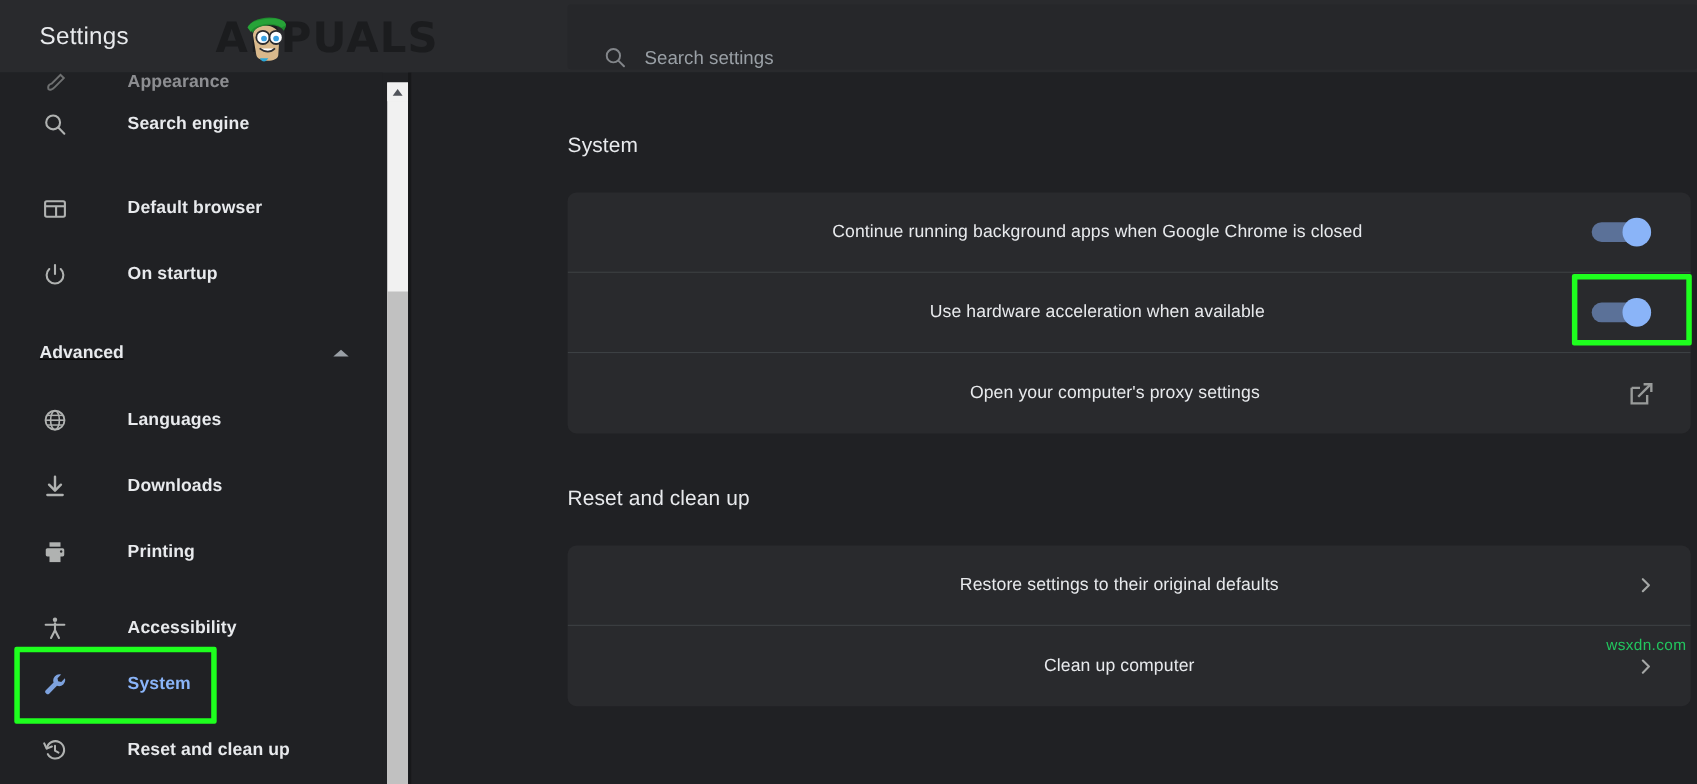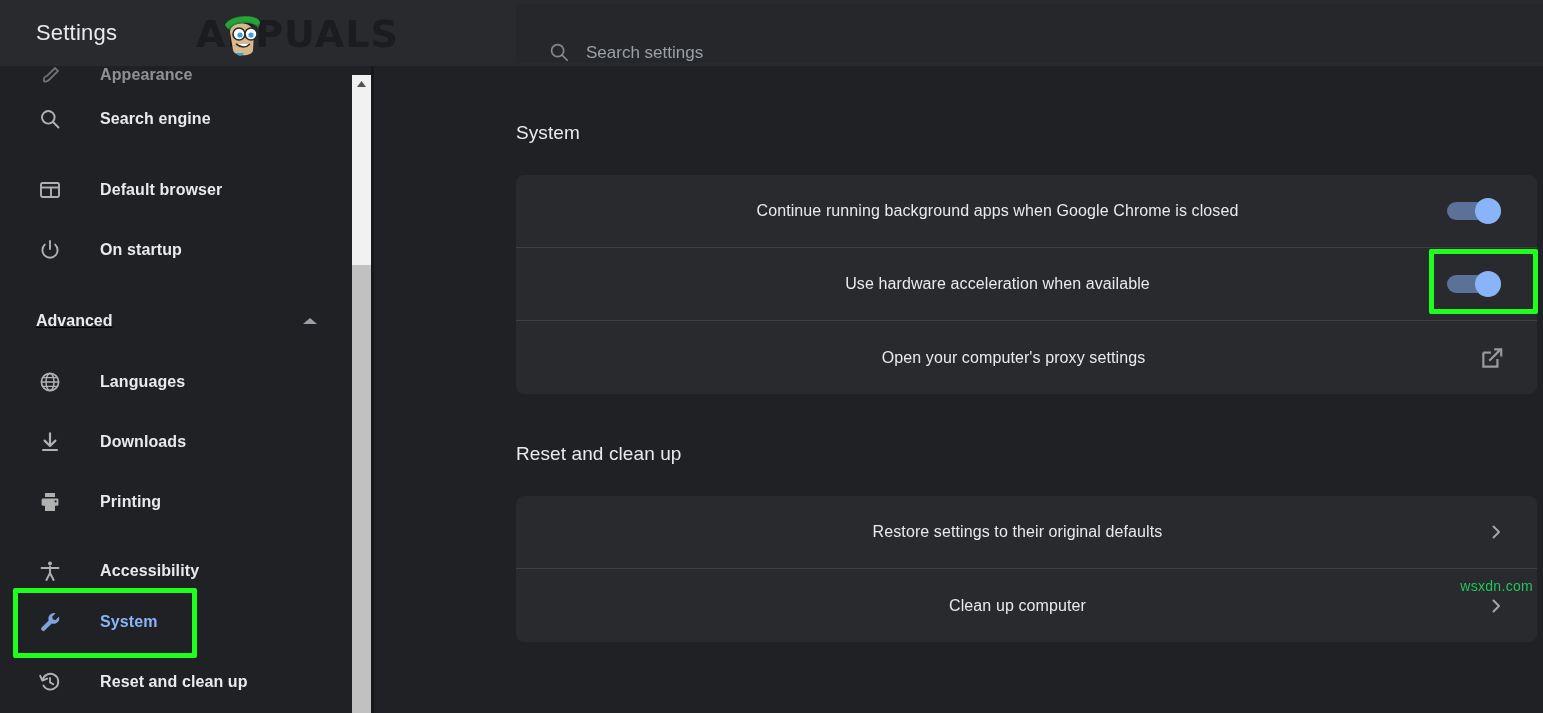--- a/index.html
+++ b/index.html
@@ -77,21 +77,21 @@
   }
   .nav-icon {
     width: 24px; height: 24px;
     margin-left: 38px; margin-right: 38px;
     flex: 0 0 24px;
     display: flex; align-items: center; justify-content: center;
     opacity: .88;
   }
   .nav-label {
     font-size: 16px; color: #e8eaed; font-weight: 600;
-    letter-spacing: .1px; white-space: nowrap;
+    letter-spacing: .1px; white-space: nowrap; margin-left: 16px;
   }
   .nav-item.selected .nav-label { color: #8ab4f8; font-weight: 700; }
   .nav-item.cut { opacity: .55; }
 
   .section-head {
     position: absolute; left: 0;
     width: 348px; height: 40px;
     display: flex; align-items: center; text-decoration: underline;
   }
   .section-head .section-label {
@@ -236,21 +236,21 @@
 
     <div class="nav-item cut" style="top:-14px">
       <span class="nav-icon">
         <svg viewBox="0 0 24 24" width="24" height="24">
           <path d="M6 18 q-1 -4 3 -5 l8 -8 3 3 -8 8 q-4 4 -6 2z" fill="none" stroke="#c4c7c5" stroke-width="1.8"></path>
         </svg>
       </span>
       <span class="nav-label">Appearance</span>
     </div>
 
-    <div class="nav-item" style="top:30px">
+    <div class="nav-item" style="top:24px">
       <span class="nav-icon">
         <svg viewBox="0 0 24 24" width="24" height="24">
           <circle cx="10.3" cy="10.3" r="6.3" fill="none" stroke="#c4c7c5" stroke-width="1.9"></circle>
           <line x1="15" y1="15" x2="20.5" y2="20.5" stroke="#c4c7c5" stroke-width="1.9" stroke-linecap="round"></line>
         </svg>
       </span>
       <span class="nav-label">Search engine</span>
     </div>
 
     <div class="nav-item" style="top:101px">

